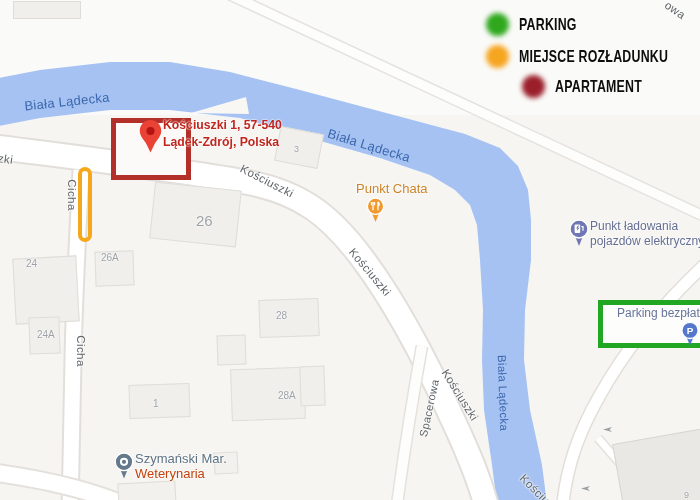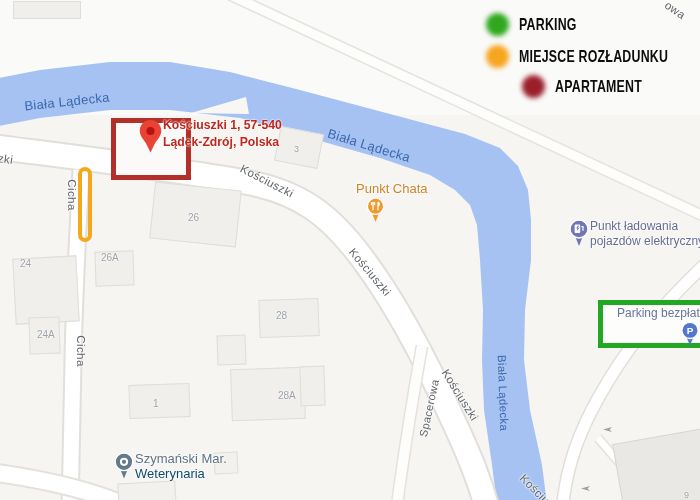--- a/index.html
+++ b/index.html
@@ -92,23 +92,23 @@
   <div class="building" style="left:29px;top:317px;width:29px;height:35px;transform:rotate(-2deg);"></div>
   <div class="building" style="left:259px;top:299px;width:58px;height:36px;transform:rotate(-2deg);"></div>
   <div class="building" style="left:217px;top:335px;width:27px;height:28px;transform:rotate(-2deg);"></div>
   <div class="building" style="left:231px;top:368px;width:72px;height:50px;transform:rotate(-2deg);"></div>
   <div class="building" style="left:300px;top:366px;width:23px;height:38px;transform:rotate(-2deg);"></div>
   <div class="building" style="left:129px;top:384px;width:59px;height:32px;transform:rotate(-2deg);"></div>
   <div class="building" style="left:620px;top:432px;width:130px;height:100px;transform:rotate(-10deg);background:#e9e8e4;border-color:#d8d6d0;"></div>
   <div class="building" style="left:118px;top:482px;width:56px;height:26px;transform:rotate(-3deg);background:#f2f1ee;"></div>
   <div class="building" style="left:214px;top:452px;width:22px;height:20px;transform:rotate(-3deg);background:#f2f1ee;"></div>
 
-  <div class="bnum" style="left:188px;top:212px;font-size:10px;">26</div>
+  <div class="bnum" style="left:196px;top:212px;font-size:15px;">26</div>
   <div class="bnum" style="left:101px;top:252px;">26A</div>
-  <div class="bnum" style="left:20px;top:258px;text-align:right;">24</div>
+  <div class="bnum" style="left:26px;top:258px;text-align:right;">24</div>
   <div class="bnum" style="left:37px;top:329px;">24A</div>
   <div class="bnum" style="left:276px;top:310px;text-align:right;">28</div>
   <div class="bnum" style="left:278px;top:390px;">28A</div>
   <div class="bnum" style="left:153px;top:398px;">1</div>
   <div class="bnum" style="left:294px;top:144px;font-size:9px;">3</div>
   <div class="bnum" style="left:684px;top:490px;font-size:9px;">9</div>
 
   <div class="st-label" style="left:222px;top:175px;width:90px;text-align:center;transform:rotate(27deg);">Kościuszki</div>
   <div class="st-label" style="left:325px;top:266px;width:90px;text-align:center;transform:rotate(50deg);">Kościuszki</div>
   <div class="st-label" style="left:415px;top:389px;width:90px;text-align:center;transform:rotate(58deg);">Kościuszki</div>
@@ -145,21 +145,21 @@
   <div class="poi-label" style="left:590px;top:234px;color:#656e92;">pojazdów elektrycznych</div>
 
   <div class="pin" style="left:114px;top:452px;">
     <svg width="20" height="27" viewBox="0 0 20 27">
       <path d="M6 16.5 L10 26.5 L14 16.5 Z" fill="#64798b"></path>
       <circle cx="10" cy="9.8" r="8.8" fill="#64798b" stroke="#ffffff" stroke-width="1.4"></circle>
       <circle cx="10" cy="9.8" r="3.1" fill="none" stroke="#ffffff" stroke-width="2"></circle>
     </svg>
   </div>
   <div class="poi-label" style="left:135px;top:451px;font-size:13px;color:#5d7383;">Szymański Mar.</div>
-  <div class="poi-label" style="left:135px;top:466px;font-size:13px;color:#0c4a6e;">Weterynaria</div>
+  <div class="poi-label" style="left:135px;top:466px;font-size:13px;color:#c2410c;">Weterynaria</div>
 
   <div class="orange-bar"></div>
 
   <div class="red-box"></div>
   <div class="pin" style="left:138px;top:119px;">
     <svg width="25" height="34" viewBox="0 0 24 33">
       <path d="M12 1 C6.2 1 1.6 5.6 1.6 11.4 c0 4.6 3.2 8.2 5.8 11.7 L12 32.5 l4.6 -9.4 c2.6 -3.5 5.8 -7.1 5.8 -11.7 C22.4 5.6 17.8 1 12 1 z" fill="#ea4335"></path>
       <circle cx="12" cy="11.6" r="3.9" fill="#b31412"></circle>
     </svg>
   </div>

